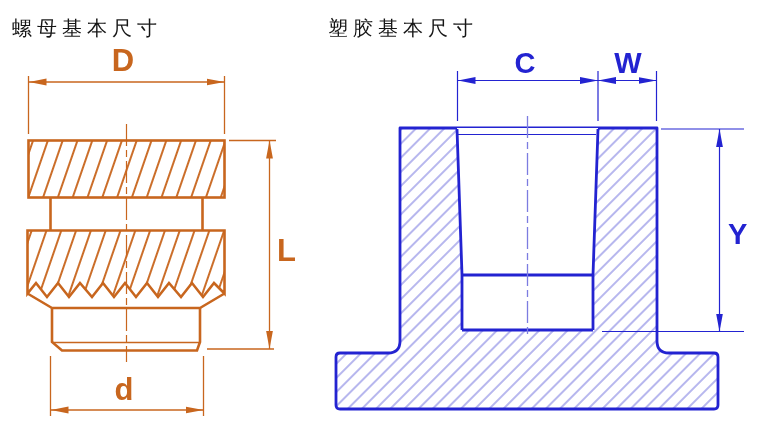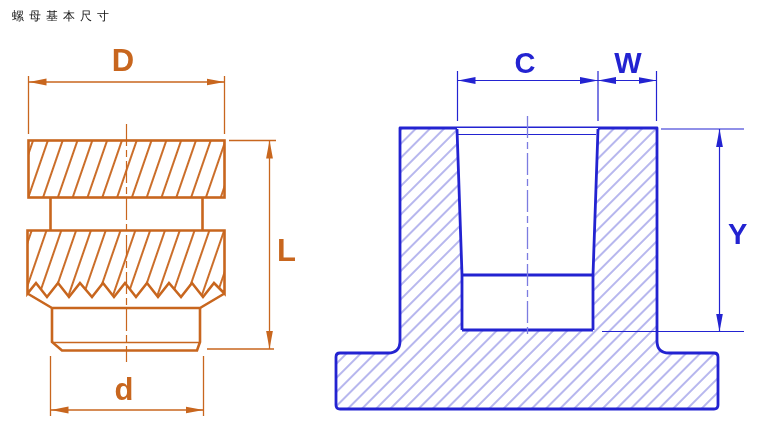--- a/index.html
+++ b/index.html
@@ -4,23 +4,23 @@
 <style>
   html,body{margin:0;padding:0;}
   body{
     width:757px;height:433px;
     background:var(--bg,#fff);
     font-family:"Liberation Sans",sans-serif;
     position:relative;overflow:hidden;
   }
   .canvas{position:relative;width:757px;height:433px;}
   .title{
-    position:absolute;top:8px;
+    position:absolute;top:15px;
     font-family:"DejaVu Serif","Liberation Serif",serif;
-    font-size:12px;letter-spacing:5px;
+    font-size:20px;letter-spacing:5px;
     color:var(--title,#151515);
     white-space:nowrap;
   }
   .title-left{left:12px;}
   .title-right{left:328px;}
   svg.drawing{position:absolute;left:0;top:0;}
 
   
   .o-band{fill:url(#hatchO);stroke:var(--nut);stroke-width:2.6;stroke-linejoin:miter;}
   .o-stroke{stroke:var(--nut);stroke-width:2.6;fill:none;}
@@ -39,20 +39,21 @@
   .b-white{fill:#fff;stroke:none;}
   .b-label{fill:var(--pl);font-family:"Liberation Sans",sans-serif;font-weight:bold;font-size:29px;}
   .b-arrow{fill:var(--pl);}
 </style>
 </head>
 <body>
 
 <div class="canvas">
 
   <div class="title title-left">螺母基本尺寸</div>
+  <div class="title title-right">塑胶基本尺寸</div>
 
   <svg class="drawing" width="757" height="433" viewBox="0 0 757 433">
     <defs>
       <pattern id="hatchO" patternUnits="userSpaceOnUse" width="11" height="14" patternTransform="rotate(-71)">
         <line class="o-hatchline" x1="-1" y1="7" x2="12" y2="7"></line>
       </pattern>
       <pattern id="hatchB" patternUnits="userSpaceOnUse" width="11" height="10" patternTransform="rotate(-45)">
         <line class="b-hatchline" x1="-1" y1="5" x2="12" y2="5"></line>
       </pattern>
       <marker id="arrO" viewBox="0 0 18 8" refX="18" refY="4" markerWidth="18" markerHeight="8" markerUnits="userSpaceOnUse" orient="auto-start-reverse">

